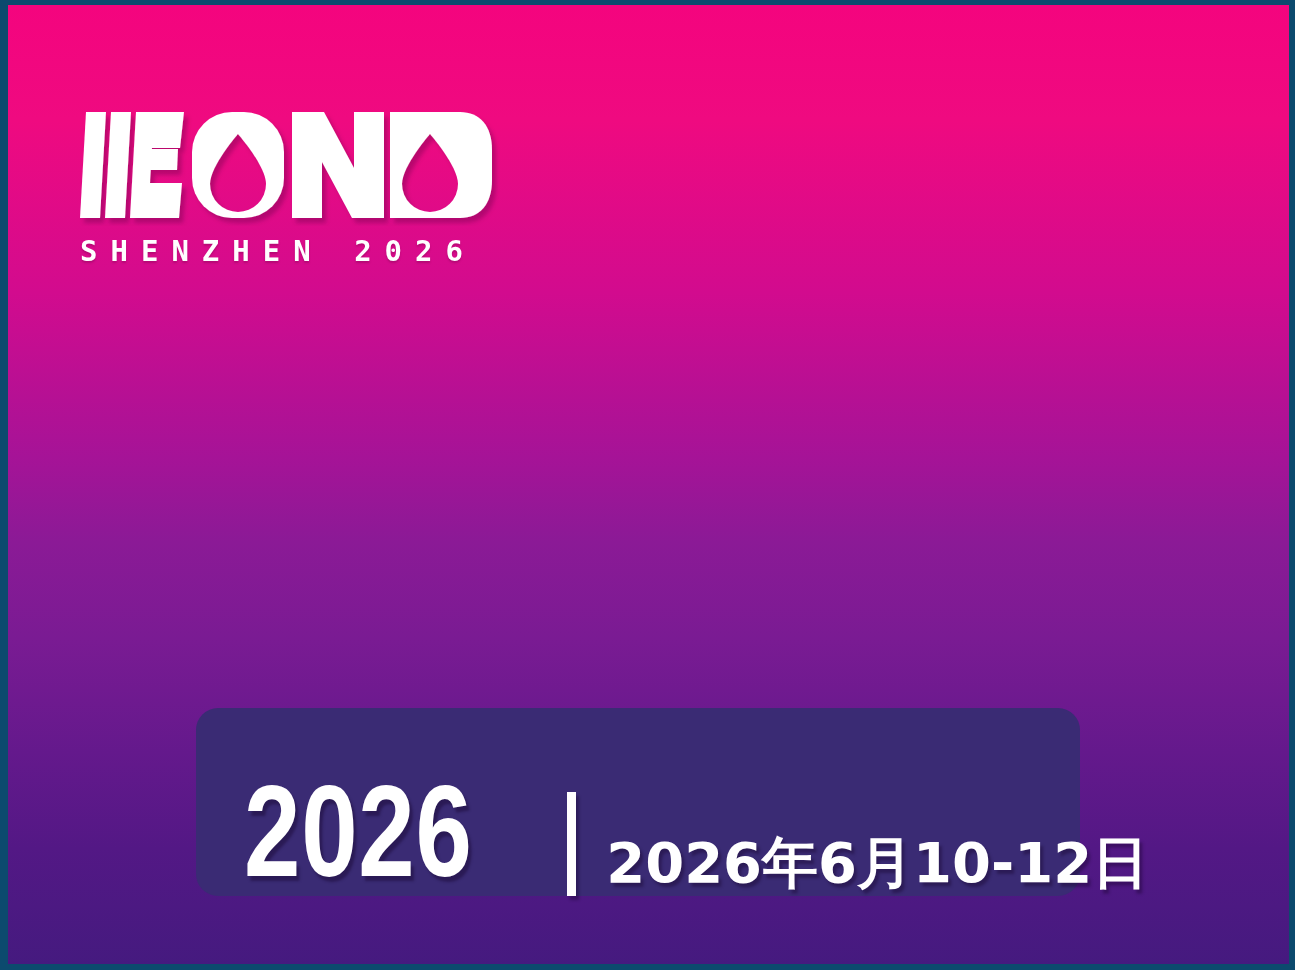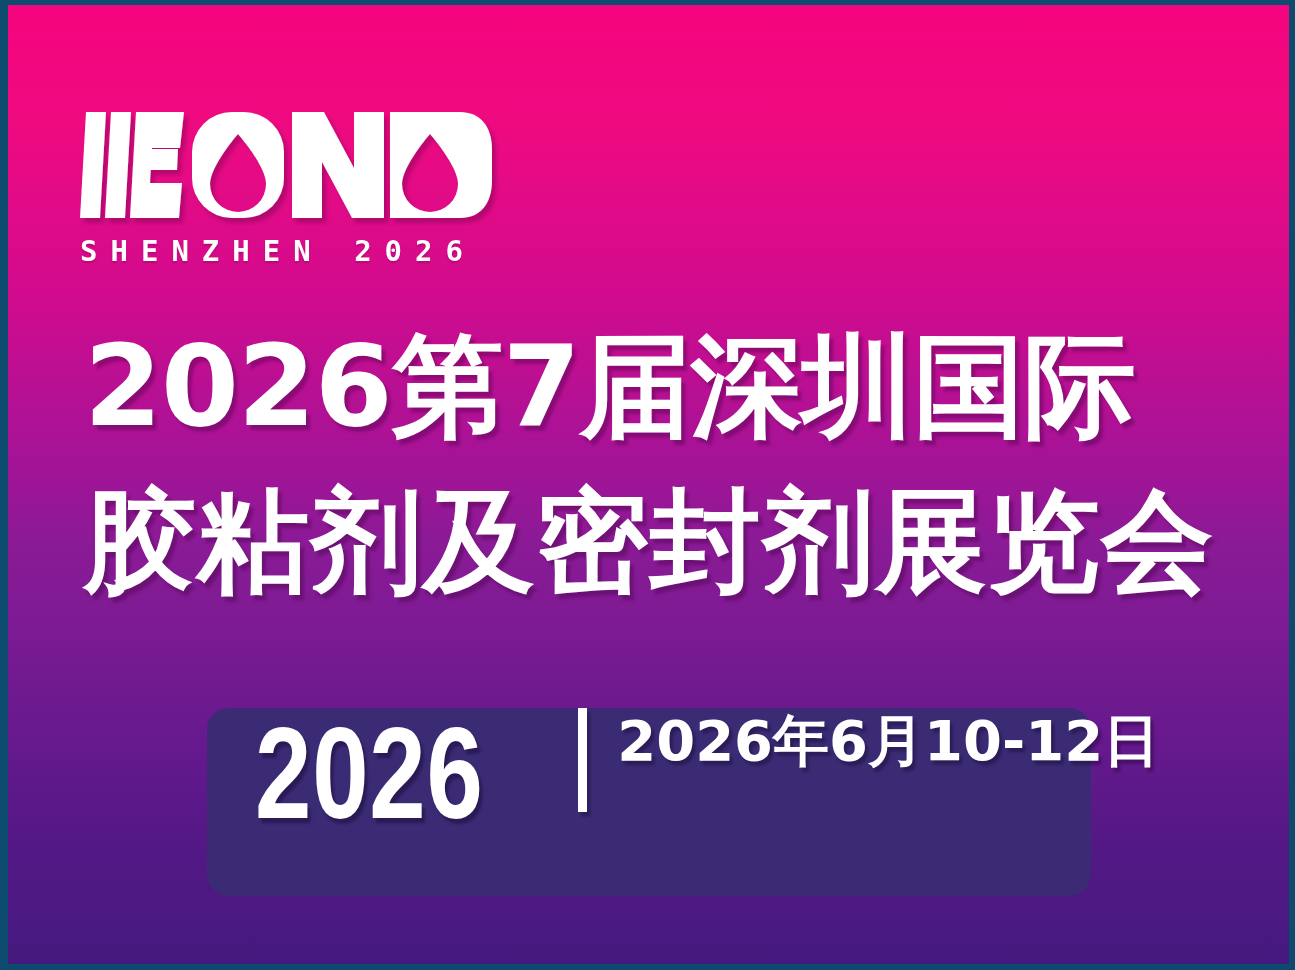--- a/index.html
+++ b/index.html
@@ -81,28 +81,28 @@
     font-family: "DejaVu Sans", "Liberation Sans", sans-serif;
   }
   .headline-line.l2 {
     letter-spacing: 1px;
     margin-top: 6px;
   }
 
   
   .info-panel {
     position: absolute;
-    left: 207px;
+    left: 196px;
     top: 708px;
     width: 884px;
     height: 188px;
     background: #3a2b74;
     border-radius: 22px;
     display: flex;
-    align-items: flex-start;
+    align-items: flex-end;
     box-sizing: border-box;
     padding: 0 0 0 48px;
   }
   .year-big {
     color: #ffffff;
     font-weight: 700;
     font-size: 130px;
     line-height: 1;
     letter-spacing: 1px;
     transform: scaleX(0.78);
@@ -174,24 +174,20 @@
         <path d="M214 8 L246 8 L276 64 L276 8 L306 8 L306 114 L274 114 L244 58 L244 114 L214 114 Z"></path>
 
         <g mask="url(#dm)">
           <path d="M312 8 L382 8 C402 8 414 22 414 46 L414 76 C414 100 402 114 382 114 L312 114 Z"></path>
         </g>
       </g>
     </svg>
     <div class="logo-sub">SHENZHEN 2026</div>
   </div>
 
-  <div class="headline">
-    <div class="headline-line l1">2026第7届深圳国际</div>
-    <div class="headline-line l2">胶粘剂及密封剂展览会</div>
-  </div>
 
   <div class="info-panel">
     <div class="year-big">2026</div>
     <div class="divider"></div>
     <div class="info-lines">
       <div class="info-line">2026年6月10-12日</div>
     </div>
   </div>
 </div>
 

